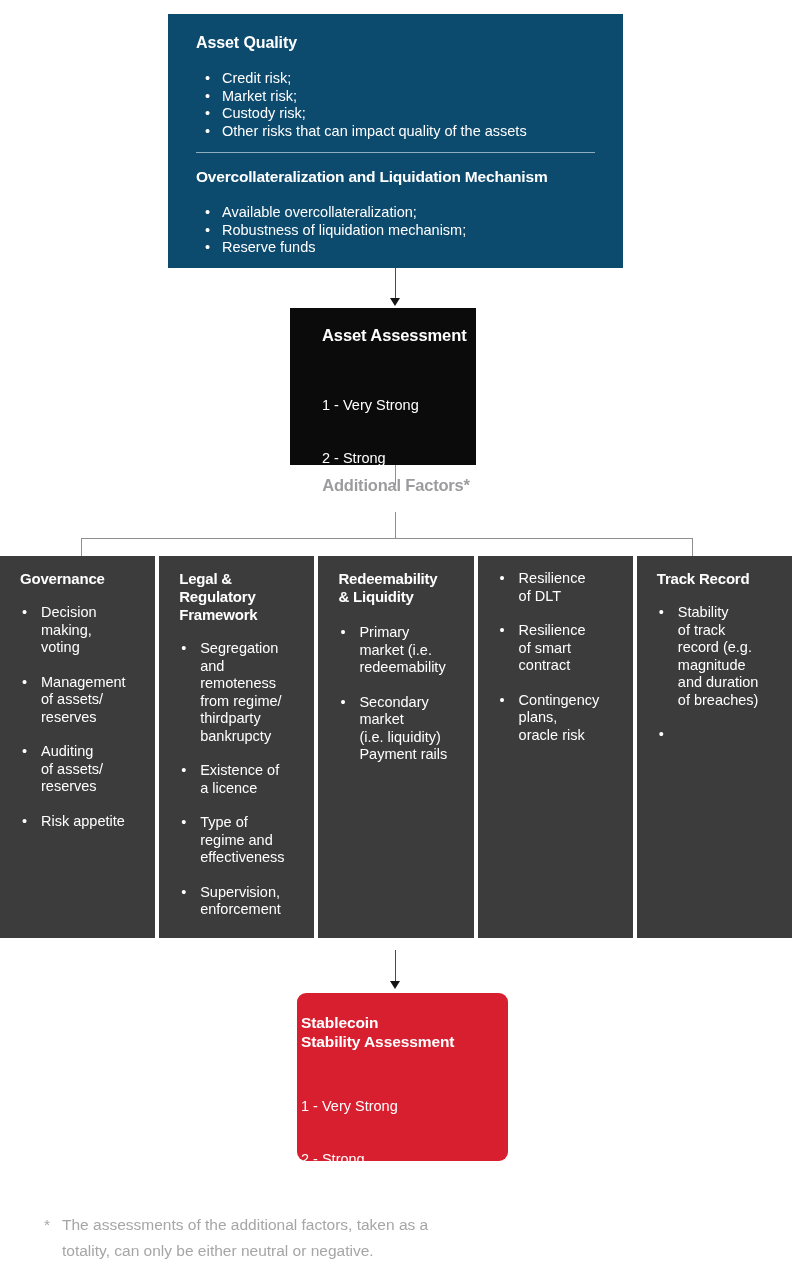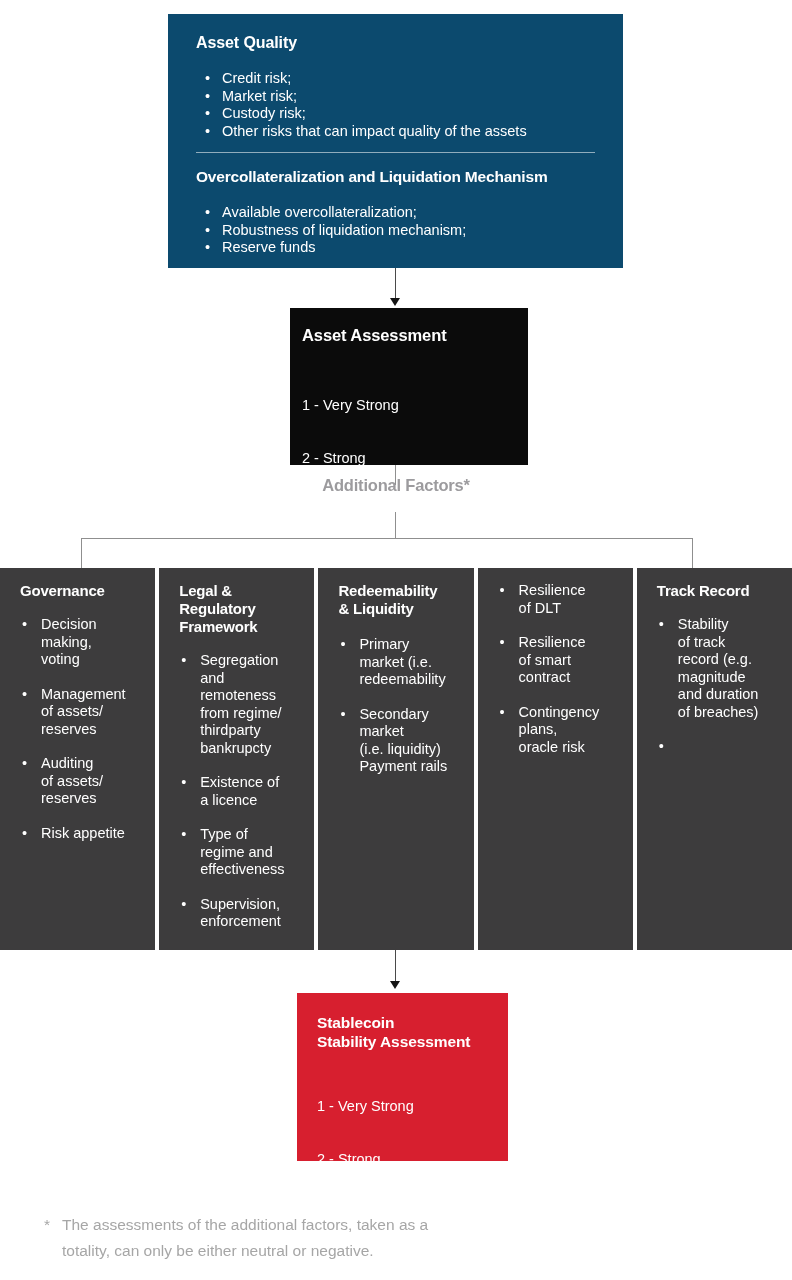--- a/index.html
+++ b/index.html
@@ -1,40 +1,40 @@
 <!DOCTYPE html>
 <html><head>
 <meta charset="utf-8">
 <style>
   html,body { margin:0; padding:0; background:#ffffff; }
   body { font-family:"Liberation Sans", sans-serif; }
   .canvas { position:relative; width:792px; height:1280px; background:#ffffff; overflow:hidden; }
 
   .box { position:absolute; box-sizing:border-box; color:#ffffff; }
   .gray-box  { left:168px; top:14px;  width:455px; height:254px; background:#0c4a6e; padding:19px 28px; }
-  .black-box { left:290px; top:308px; width:238px; height:157px; background:#0b0b0b; padding:18px 12px; }
-  .red-box   { left:297px; top:993px; width:211px; height:168px; background:#d71f2f; padding:20px 20px; }
+  .black-box { left:290px; top:308px; width:186px; height:157px; background:#0b0b0b; padding:18px 32px; }
+  .red-box   { left:297px; top:993px; width:211px; height:168px; background:#d71f2f; padding:20px 4px;border-radius:9px; }
 
   .box-title { margin:0; font-size:16px; font-weight:bold; line-height:19px; letter-spacing:-0.1px; white-space:pre; }
   .gray-box .box-title { margin-bottom:18px; }
   .gray-box .box-subtitle { margin:14px 0 18px 0; font-size:15.5px; font-weight:bold; line-height:19px; white-space:pre; letter-spacing:-0.2px; }
   .black-box .box-title { font-size:16.5px; margin-bottom:17px; }
   .red-box .box-title { font-size:15.5px; line-height:19px; margin-bottom:12px; }
 
   .blist { list-style:none; margin:0; padding:0; font-size:14.5px; line-height:17.5px; }
   .blist li { display:flex; }
   .blt { flex:0 0 17px; margin-left:9px; }
   .txt { white-space:pre; }
 
   .divider { border:none; border-top:1px solid rgba(255,255,255,0.55); margin:12px 0 0 0; }
 
   .ratings { font-size:14.5px; line-height:17.5px; white-space:pre; }
 
   
-  .cols { position:absolute; left:0; top:568px; width:792px; height:382px; display:flex; gap:4px; }
+  .cols { position:absolute; left:0; top:556px; width:792px; height:382px; display:flex; gap:4px; }
   .col { flex:1; background:#3d3c3d; color:#ffffff; box-sizing:border-box; padding:14px 8px 0 20px; }
   .col-title { margin:0 0 16px 0; font-size:15px; font-weight:bold; line-height:18px; white-space:pre; letter-spacing:-0.2px; }
   .col .blist li { margin-bottom:17px; }
   .col .blt { flex:0 0 19px; margin-left:2px; }
   .col-1 .blist, .col-5 .blist { margin-top:7px; }
   .col-3 .blist { margin-top:18px; }
 
   
   .vline { position:absolute; width:1px; background:#8f8f8f; }
   .hline { position:absolute; height:1px; background:#8f8f8f; }

